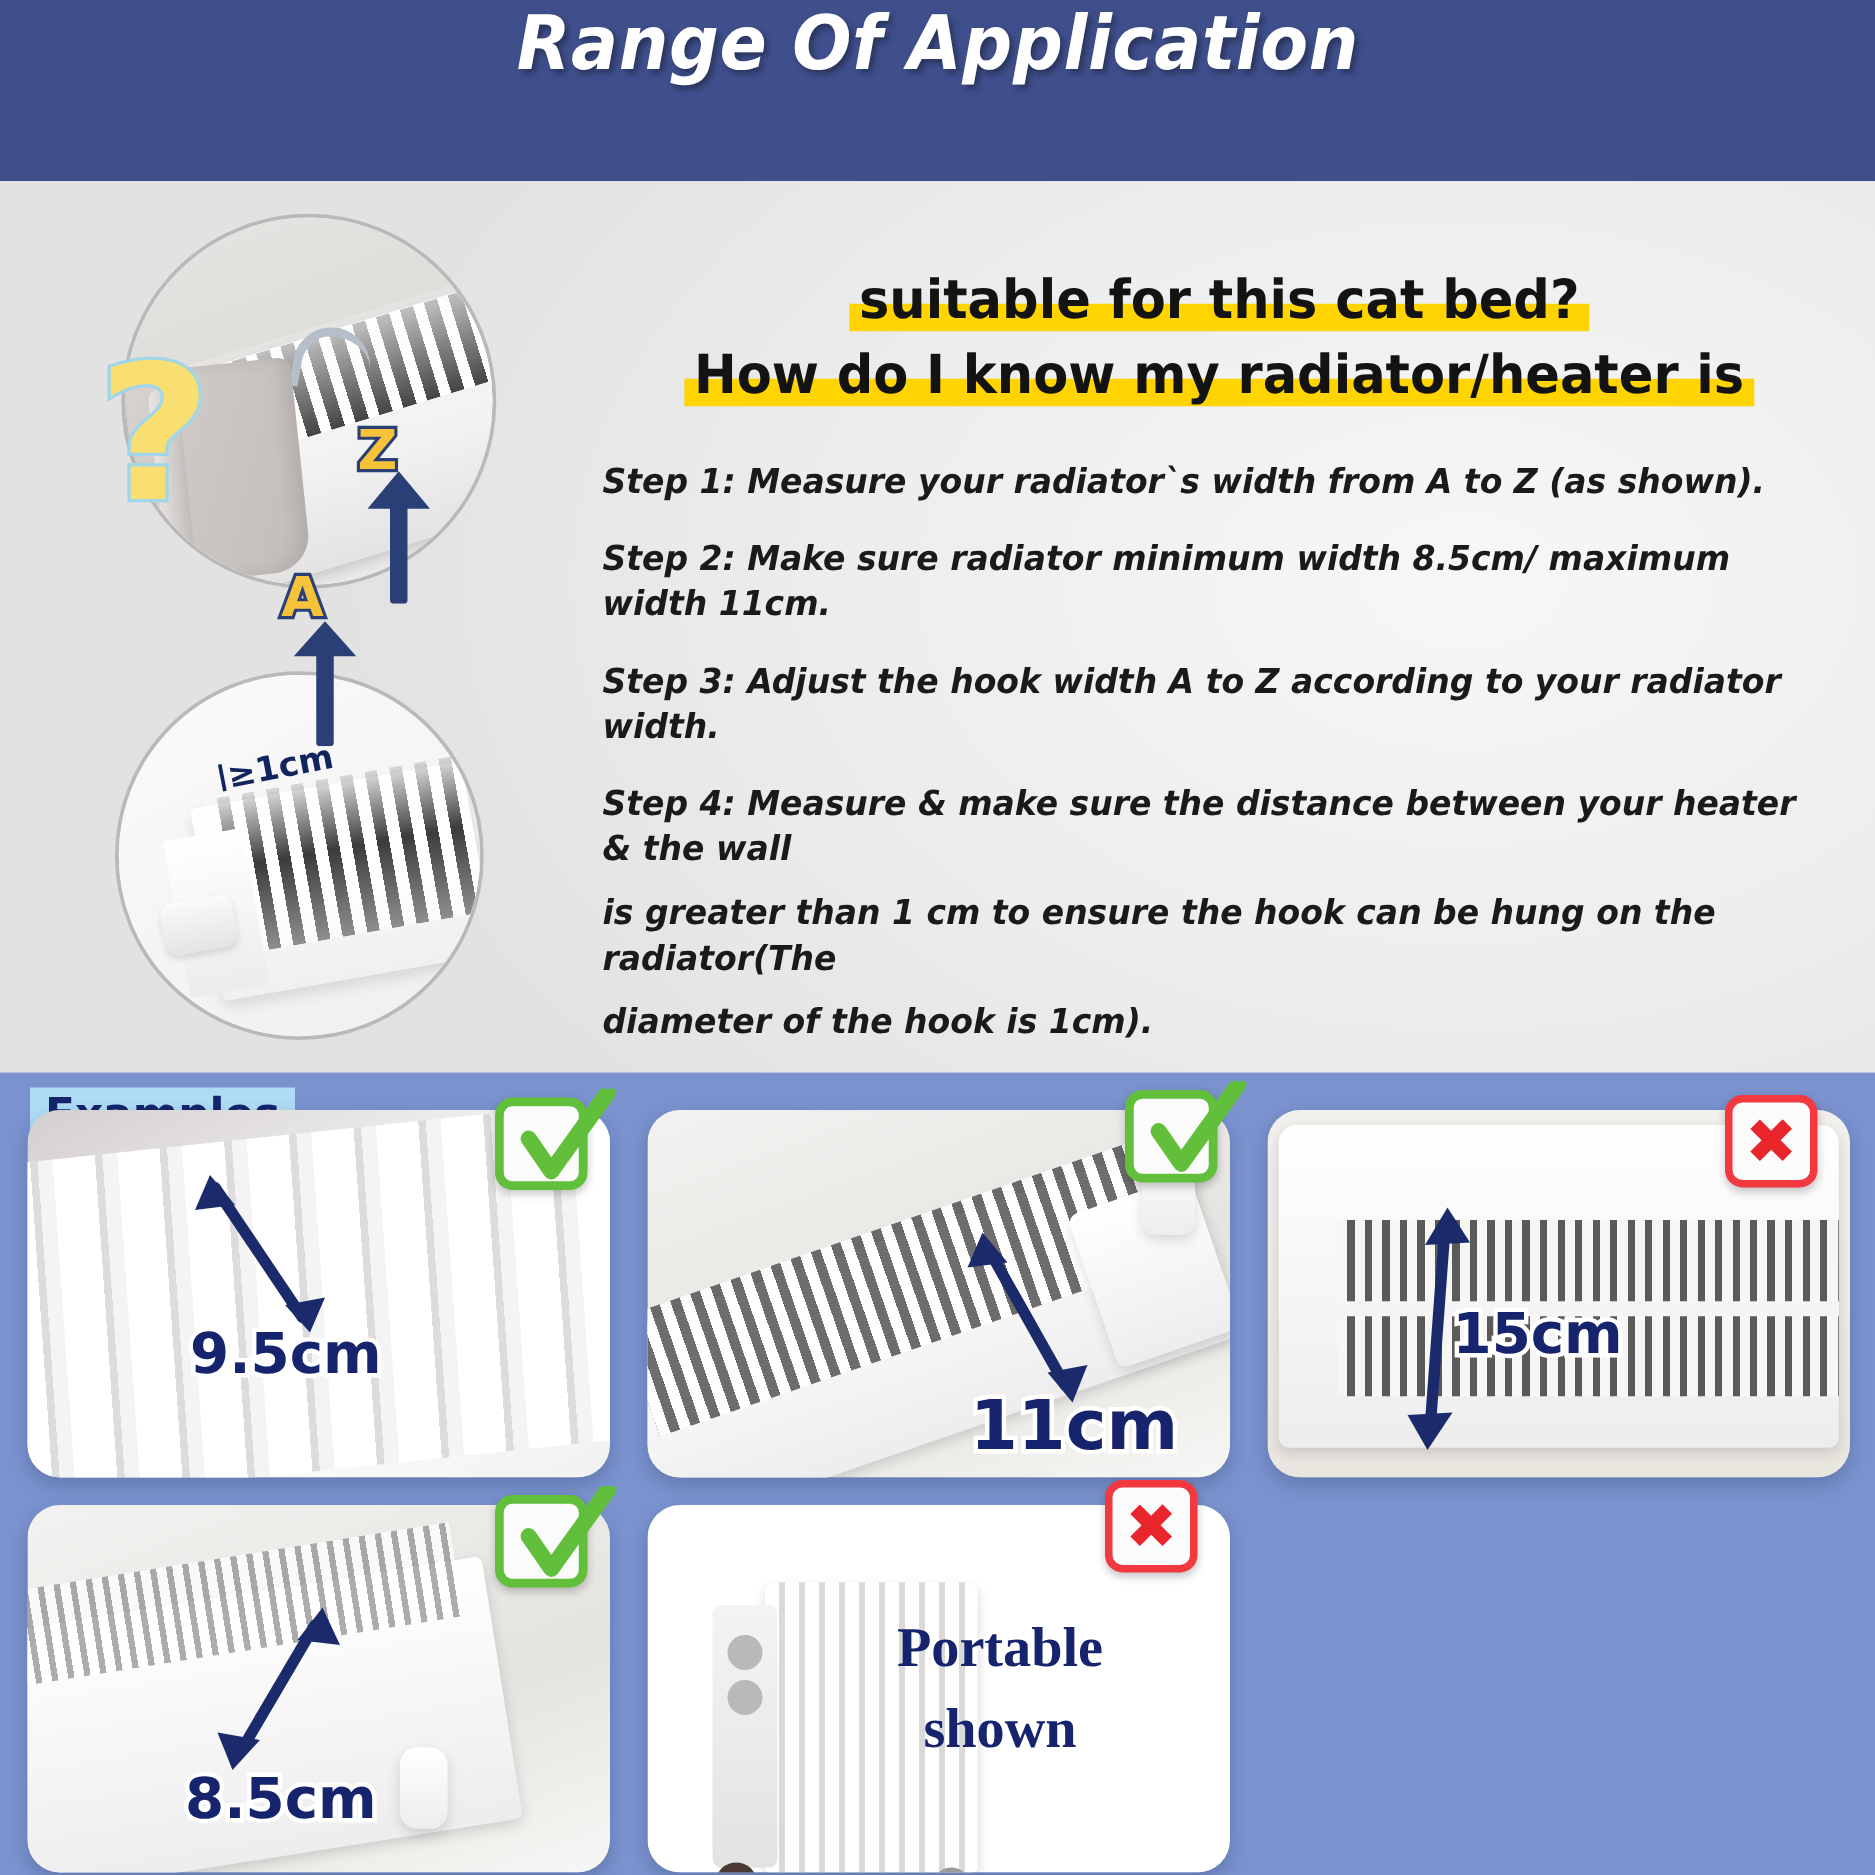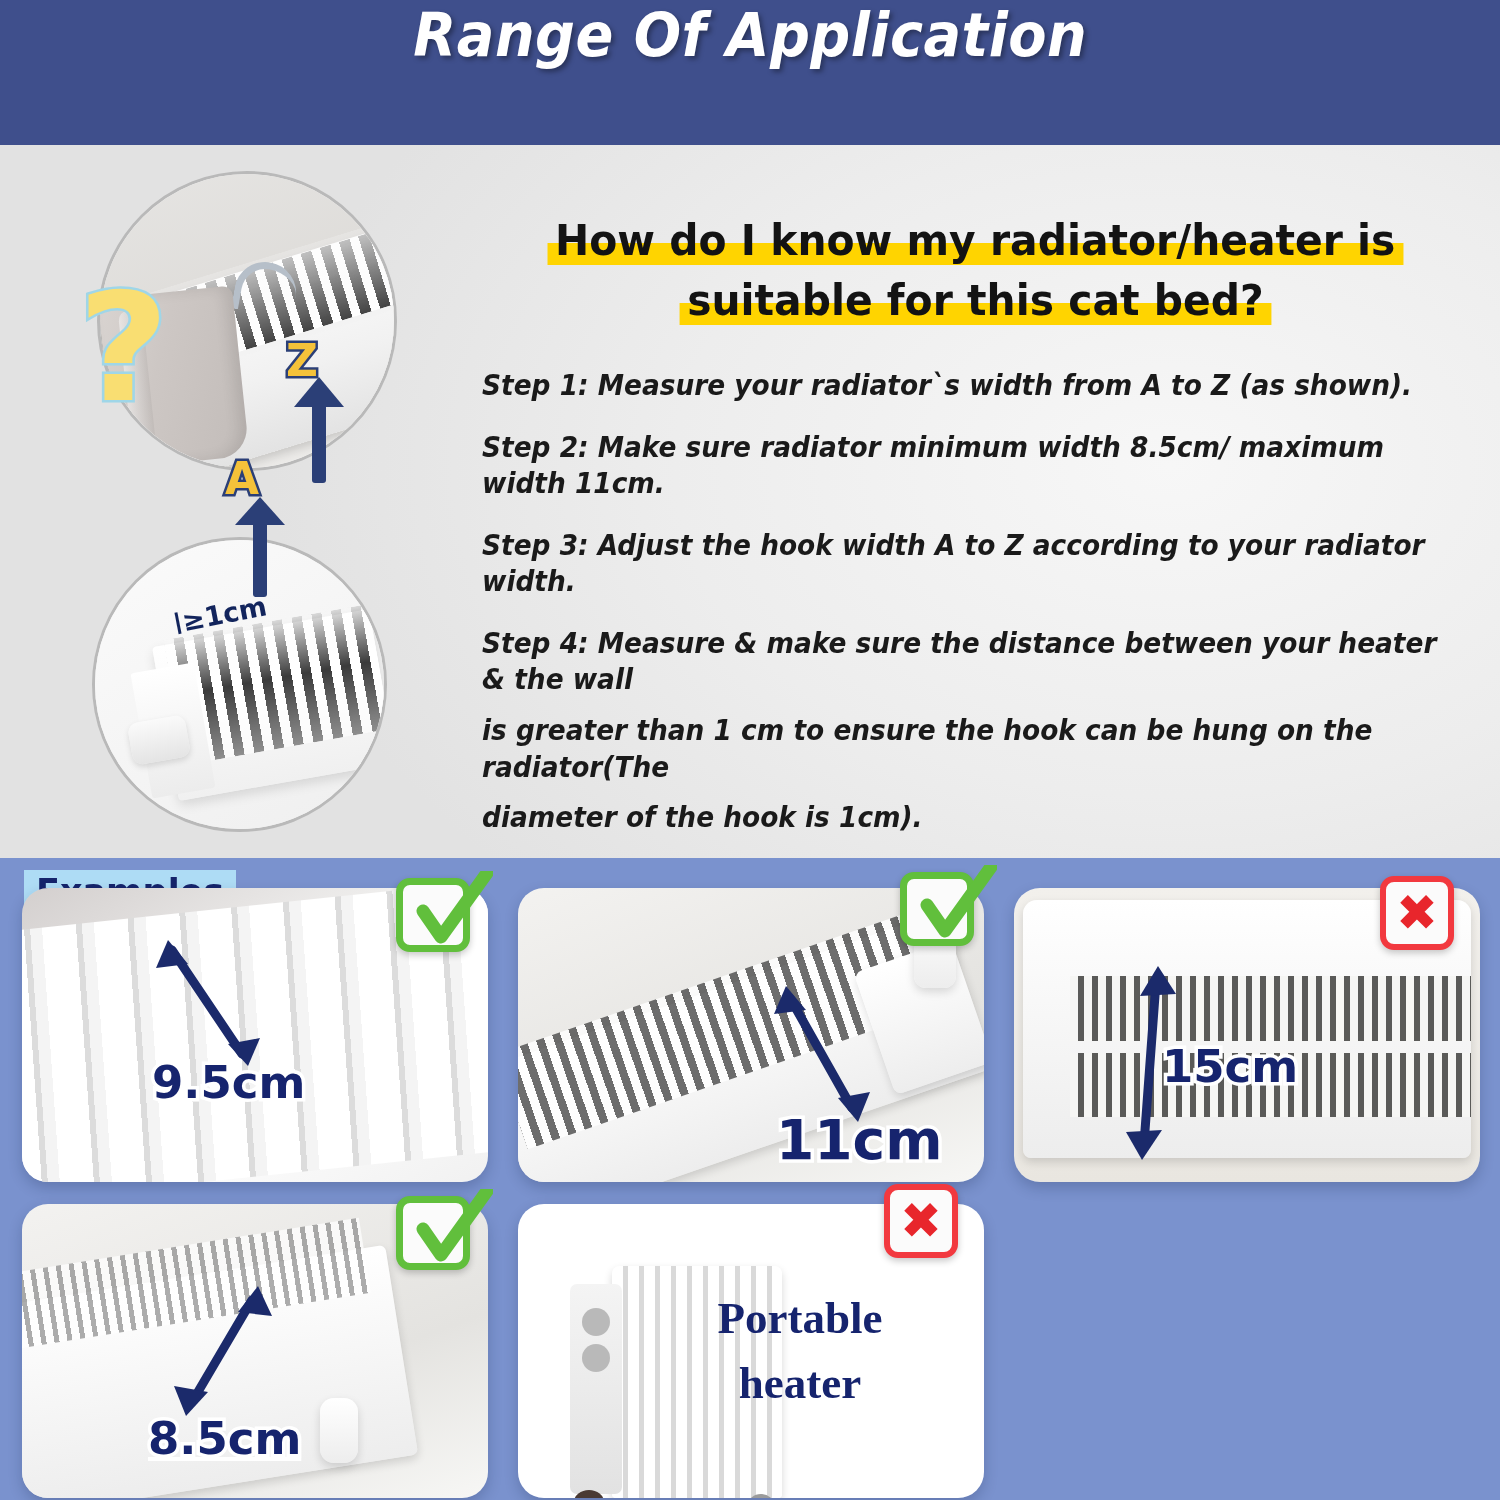--- a/index.html
+++ b/index.html
@@ -342,22 +342,22 @@
     <div class="rad2-body"></div>
     <div class="rad2-grill"></div>
     <div class="rad2-front"></div>
     <div class="rad2-valve"></div>
     <div class="meas-1cm">
       <span class="bar">I</span><span>≥1cm</span>
     </div>
   </div>
 
   <div class="qa-head">
+    <div class="row"><span class="qa-line">suitable for this cat bed?</span></div>
     <div class="row"><span class="qa-line">How do I know my radiator/heater is</span></div>
-    <div class="row"><span class="qa-line">suitable for this cat bed?</span></div>
   </div>
 
   <div class="steps">
     <div class="step">Step 1: Measure your radiator`s width from A to Z (as shown).</div>
     <div class="step">Step 2: Make sure radiator minimum width 8.5cm/ maximum width 11cm.</div>
     <div class="step">Step 3: Adjust the hook width A to Z according to your radiator width.</div>
     <div class="step" style="margin-bottom:14px;">Step 4: Measure &amp; make sure the distance between your heater &amp; the wall</div>
     <div class="step" style="margin-bottom:14px;">is greater than 1 cm to ensure the hook can be hung on the radiator(The</div>
     <div class="step">diameter of the hook is 1cm).</div>
     <div class="step">Step 5: Ready to use.</div>
@@ -443,21 +443,21 @@
                     background:repeating-linear-gradient(90deg,#ffffff 0 8px,#8d8d8d 8px 13px);"></div>
         <div class="panel" style="left:64%; top:66%; width:8%; height:22%; border-radius:14px;"></div>
       </div>
       <svg class="dim" style="left:146px; top:78px;" width="110" height="140" viewBox="0 0 110 140">
         <g stroke="#1B2A6B" stroke-width="9" fill="none" stroke-linecap="round">
           <line x1="84" y1="18" x2="24" y2="120"></line>
         </g>
         <polygon points="90,4 104,34 70,30" fill="#1B2A6B"></polygon>
         <polygon points="18,134 6,104 40,110" fill="#1B2A6B"></polygon>
       </svg>
-      <div class="dim-text" style="left:126px; top:208px; font-size:45px;text-decoration:underline;">8.5cm</div>
+      <div class="dim-text" style="left:126px; top:208px; font-size:45px;">8.5cm</div>
       <div class="badge ok" style="right:18px; top:-8px;">
         <svg class="tick" viewBox="0 0 84 84">
           <path d="M14 40 L32 66 L78 2" stroke="#61BF3C" stroke-width="13" fill="none" stroke-linecap="round" stroke-linejoin="round"></path>
         </svg>
       </div>
     </div>
 
 
     <div class="card">
       <div class="card-img">
@@ -473,21 +473,21 @@
           <div style="position:absolute; left:22px; top:94px; width:28px; height:28px;
                       border-radius:50%; background:#b9b9b9;"></div>
           <div style="position:absolute; left:14px; top:240px; width:30px; height:24px;
                       border-radius:50%; background:#4a3a33;"></div>
           <div style="position:absolute; left:188px; top:244px; width:26px; height:22px;
                       border-radius:50%; background:#9b9b9b;"></div>
         </div>
       </div>
       <div class="portable-text">
         <div>Portable</div>
-        <div>heater</div>
+        <div>shown</div>
       </div>
       <div class="badge no" style="right:26px; top:-20px;">
         <span class="cross">✖</span>
       </div>
     </div>
 
   </div>
 </div>
 
 </body></html>

